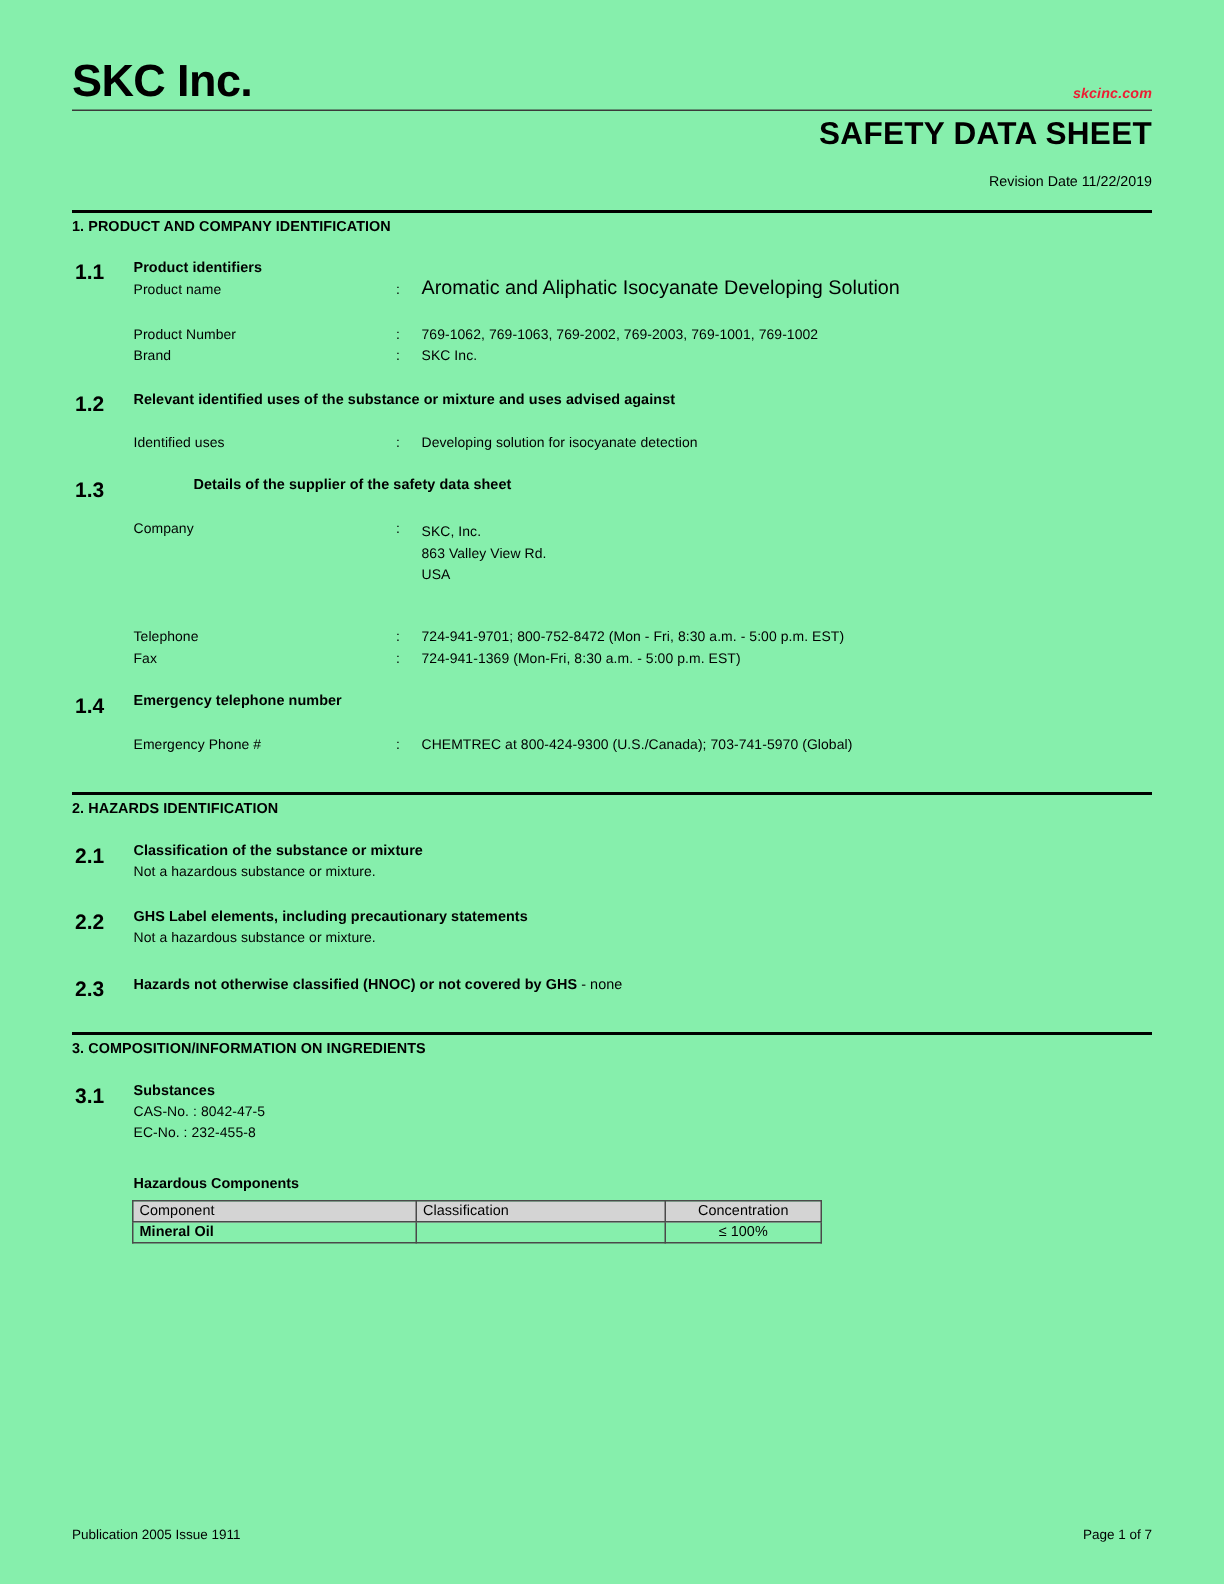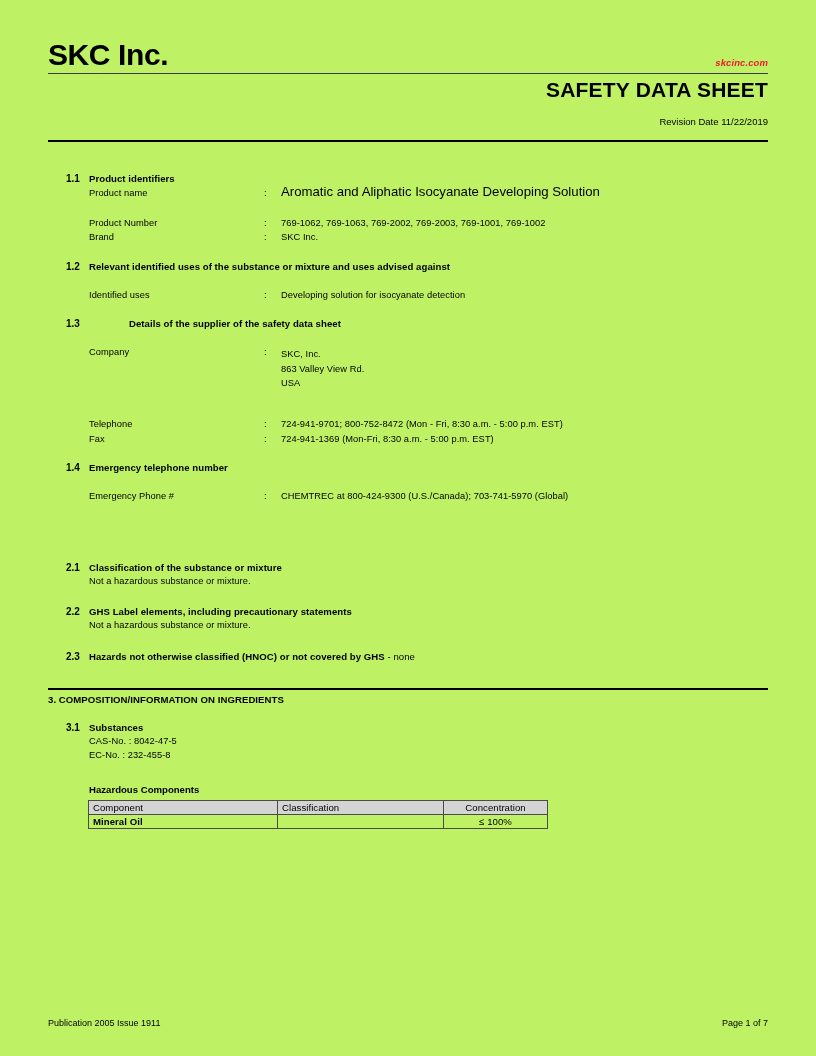--- a/index.html
+++ b/index.html
@@ -10,21 +10,21 @@
   body {
     font-family: "Liberation Sans", sans-serif;
     color: #000000;
     -webkit-font-smoothing: antialiased;
   }
   .page {
     position: relative;
     width: 816px;
     height: 1056px;
     margin: 0 auto;
-    background: #bef264;
+    background: #86efac;
     box-sizing: border-box;
     overflow: hidden;
   }
   .content {
     position: absolute;
     left: 48px;
     right: 48px;
     top: 0;
     bottom: 0;
   }
@@ -96,22 +96,22 @@
   }
 
   
   .block {
     position: absolute;
     left: 0;
     right: 0;
   }
   .num {
     position: absolute;
-    left: 18px;
-    font-size: 10px;
+    left: 2px;
+    font-size: 14px;
     font-weight: bold;
   }
   .sub-head {
     position: absolute;
     left: 41px;
     font-size: 9.6px;
     font-weight: bold;
     letter-spacing: 0.05px;
   }
   .sub-head .plain {
@@ -216,20 +216,21 @@
     <div class="masthead">
       <div class="brand">SKC Inc.</div>
       <div class="website">skcinc.com</div>
       <div class="masthead-rule"></div>
     </div>
     <div class="sds-title">SAFETY DATA SHEET</div>
     <div class="revision">Revision Date 11/22/2019</div>
 
     <div class="section" style="top:140px;">
       <div class="section-rule"></div>
+      <div class="section-title">1. PRODUCT AND COMPANY IDENTIFICATION</div>
     </div>
 
     <div class="block" style="top:173px;">
       <div class="num" style="top:0;">1.1</div>
       <div class="sub-head" style="top:0;">Product identifiers</div>
 
       <div class="label" style="top:15px;">Product name</div>
       <div class="colon" style="top:15px;">:</div>
       <div class="value big" style="top:11px;">Aromatic and Aliphatic Isocyanate Developing Solution</div>
 
@@ -274,20 +275,24 @@
 
     <div class="block" style="top:462px;">
       <div class="num" style="top:0;">1.4</div>
       <div class="sub-head" style="top:0;">Emergency telephone number</div>
 
       <div class="label" style="top:29px;">Emergency Phone #</div>
       <div class="colon" style="top:29px;">:</div>
       <div class="value" style="top:29px;">CHEMTREC at 800-424-9300 (U.S./Canada); 703-741-5970 (Global)</div>
     </div>
 
+    <div class="section" style="top:528px;">
+      <div class="section-rule"></div>
+      <div class="section-title">2. HAZARDS IDENTIFICATION</div>
+    </div>
 
     <div class="block" style="top:562px;">
       <div class="num" style="top:0;">2.1</div>
       <div class="sub-head" style="top:0;">Classification of the substance or mixture</div>
       <div class="plain-line" style="top:14px;">Not a hazardous substance or mixture.</div>
     </div>
 
     <div class="block" style="top:606px;">
       <div class="num" style="top:0;">2.2</div>
       <div class="sub-head" style="top:0;">GHS Label elements, including precautionary statements</div>

